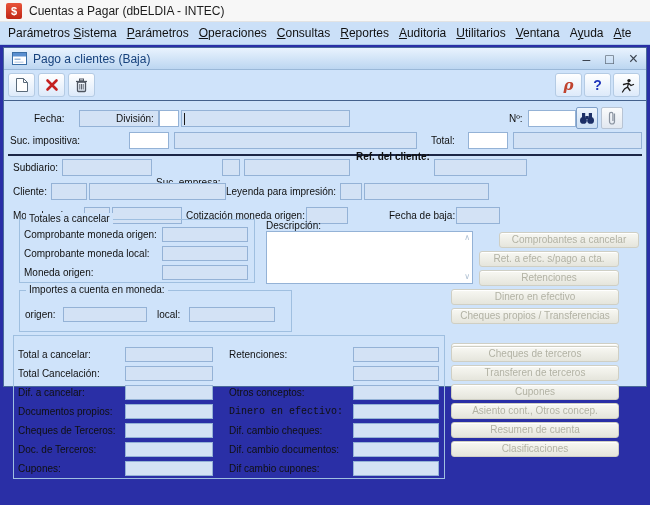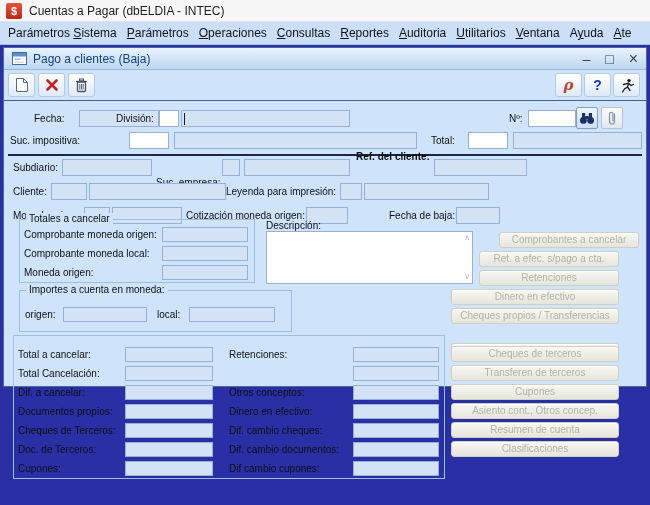--- a/index.html
+++ b/index.html
@@ -234,21 +234,21 @@
         <div class="fld" style="left:111px;top:30px;width:88px;"></div>
         <div class="fld" style="left:339px;top:30px;width:86px;"></div>
 
         <span class="lbl" style="left:4px;top:51px;">Dif. a cancelar:</span>
         <div class="fld" style="left:111px;top:49px;width:88px;"></div>
         <span class="lbl" style="left:215px;top:51px;">Otros conceptos:</span>
         <div class="fld" style="left:339px;top:49px;width:86px;"></div>
 
         <span class="lbl" style="left:4px;top:70px;">Documentos propios:</span>
         <div class="fld" style="left:111px;top:68px;width:88px;"></div>
-        <span class="lbl" style="left:215px;top:70px;">Dinero en efectivo:</span>
+        <span class="lbl" style="left:215px;top:70px;font-family:Liberation Mono, monospace;">Dinero en efectivo:</span>
         <div class="fld" style="left:339px;top:68px;width:86px;"></div>
 
         <span class="lbl" style="left:4px;top:89px;">Cheques de Terceros:</span>
         <div class="fld" style="left:111px;top:87px;width:88px;"></div>
         <span class="lbl" style="left:215px;top:89px;">Dif. cambio cheques:</span>
         <div class="fld" style="left:339px;top:87px;width:86px;"></div>
 
         <span class="lbl" style="left:4px;top:108px;">Doc. de Terceros:</span>
         <div class="fld" style="left:111px;top:106px;width:88px;"></div>
         <span class="lbl" style="left:215px;top:108px;">Dif. cambio documentos:</span>

